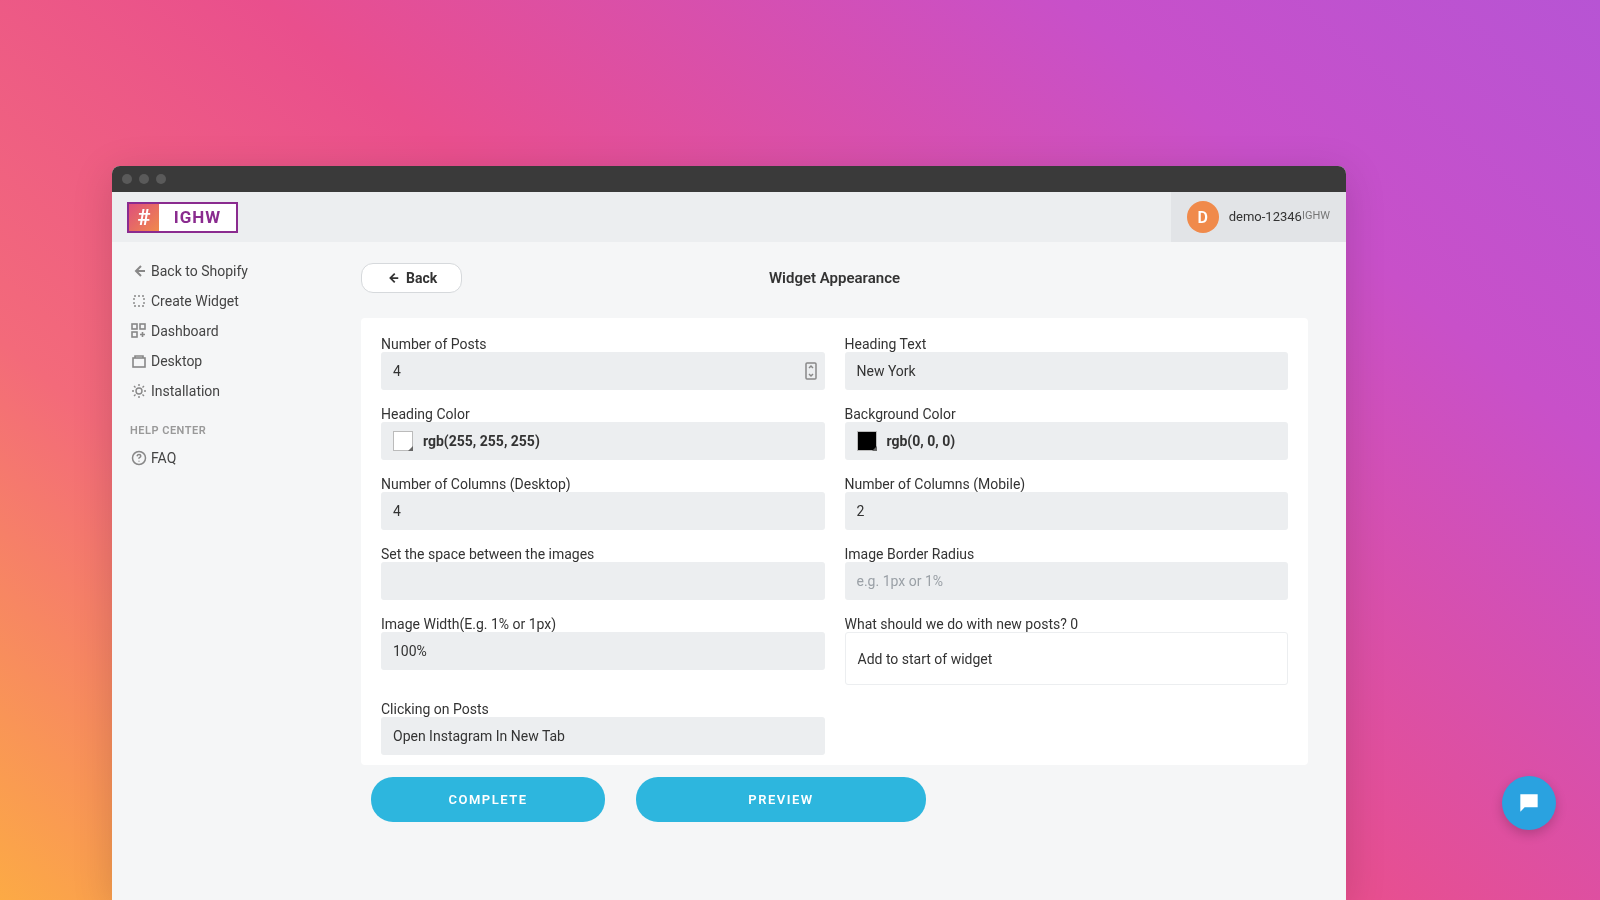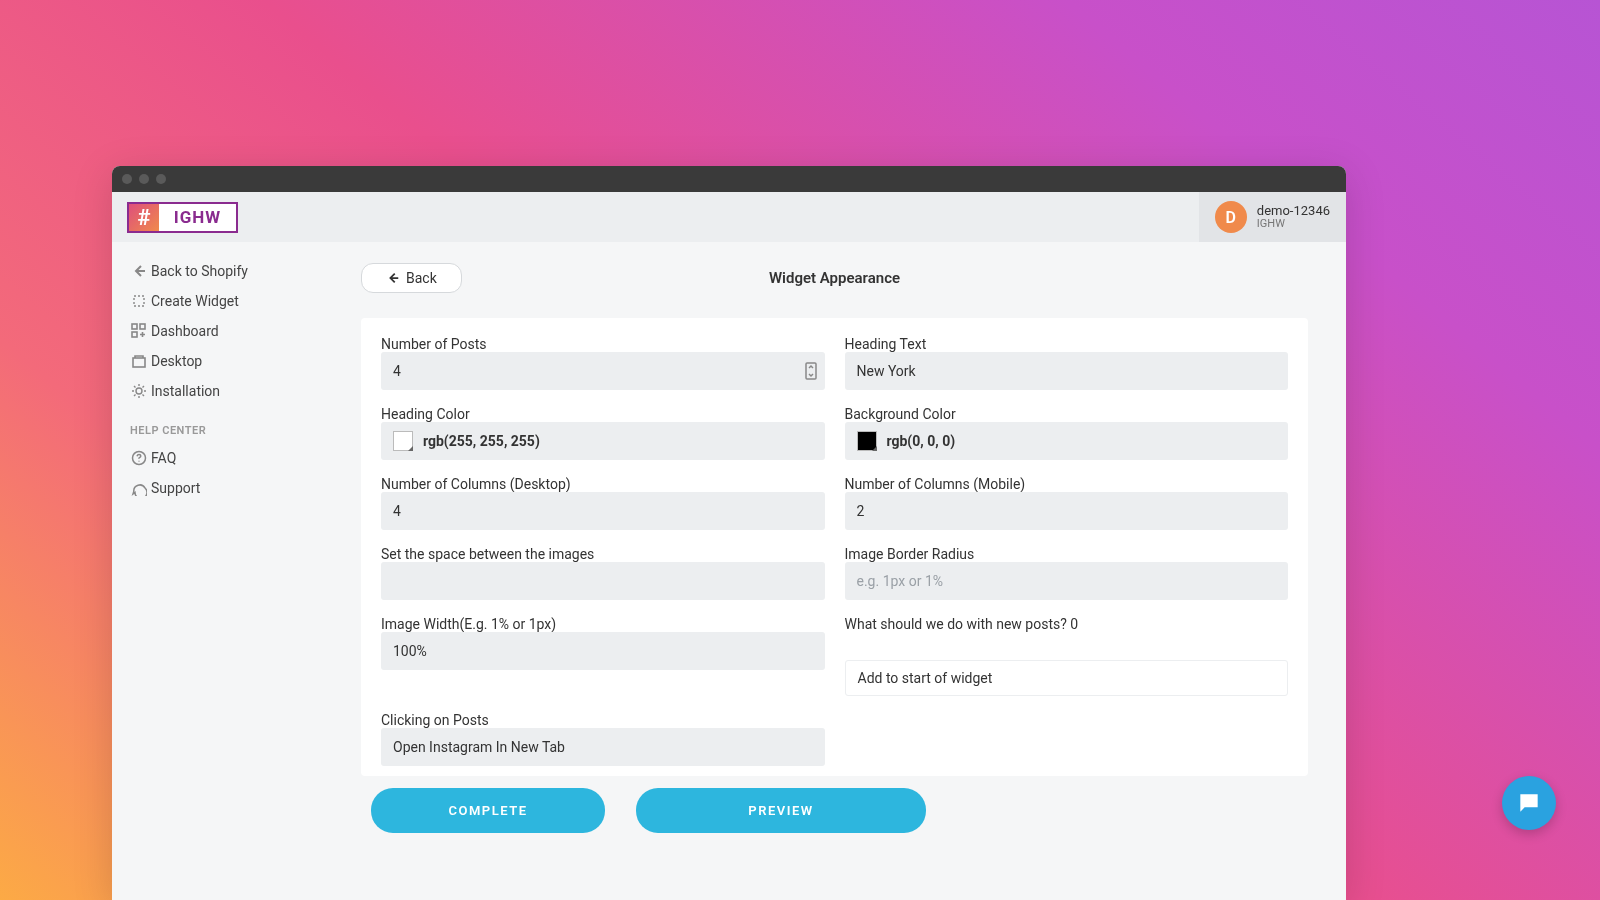--- a/index.html
+++ b/index.html
@@ -28,31 +28,31 @@
   display: flex; align-items: center; justify-content: space-between;
   padding: 0 0 0 15px;
 }
 .logo {
   width: 111px; height: 31px; border: 2px solid #8a2b8f; display: flex; align-items: stretch;
 }
 .logo-left { width: 30px; background: linear-gradient(135deg, #de4f7c, #f08a4b); display:flex;align-items:center;justify-content:center; color:#fff; font-size:22px; font-weight:bold;}
 .logo-right { flex:1; background:#fff; display:flex;align-items:center;justify-content:center; color:#8a2b8f; font-weight:700; font-size:17px; letter-spacing:1px;}
 .userbox { background:#e2e4e7; height:50px; display:flex;align-items:center; padding:0 16px; gap:10px; min-width:135px; }
 .avatar { width:32px;height:32px;border-radius:50%; background:#f08a4b; color:#fff; display:flex;align-items:center;justify-content:center; font-weight:600; font-size:16px;}
-.userinfo { display:flex;flex-direction:column; line-height:1.1; }
+.userinfo { display:flex;line-height:1.1; }
 .username { font-size:13px; color:#333; }
 .userapp { font-size:11px; color:#777; }
 .body { flex:1; display:flex; min-height:0; }
 .sidebar { width:211px; background:#f5f6f7; padding:14px 0; }
 .nav-item { display:flex;align-items:center; gap:3px; padding:7px 18px; color:#444; font-size:14px; cursor:pointer; }
 .nav-icon { width:18px; display:flex; align-items:center; justify-content:center; color:#888; }
 .nav-section { padding:18px 18px 6px; color:#999; font-size:11px; font-weight:600; letter-spacing:0.5px; }
 .main { flex:1; padding:16px 38px 0; overflow:hidden; display:flex;flex-direction:column; }
 .main-header { display:flex; align-items:center; position:relative; height:40px; }
-.back-btn { border:1px solid #d6d9dc; background:#fff; border-radius:12px; padding:6px 24px; display:flex;align-items:center;gap:6px; font-size:14px; color:#333; cursor:pointer;}
+.back-btn { border:1px solid #d6d9dc; background:#fff; border-radius:12px; padding:6px 24px; display:flex;align-items:center;gap:6px; font-size:14px; color:#333; cursor:pointer;font-weight:bold;}
 .page-title { position:absolute; left:0; right:0; text-align:center; font-weight:600; font-size:15px; color:#333; pointer-events:none;}
 .card {
   margin-top:20px; background:#fff; border-radius:4px;
   padding:18px 20px 10px;
   display:grid; grid-template-columns:1fr 1fr; column-gap:20px; row-gap:16px;
 }
 .field { display:flex; flex-direction:column; gap:0; }
 .field label { font-size:14px; color:#333; }
 .input {
   background:#eceef0; border:none; border-radius:3px;
@@ -60,21 +60,21 @@
   display:flex; align-items:center;
 }
 .input::placeholder { color:#9aa0a6; }
 .spinner { position:relative; }
 .spinner .stepper { position:absolute; right:8px; top:50%; transform:translateY(-50%); color:#888; font-size:12px; }
 .color-input { display:flex; align-items:center; gap:10px;font-weight:bold; }
 .swatch { width:20px;height:20px; border:1px solid #bbb; position:relative; }
 .swatch.white { background:#fff; }
 .swatch.black { background:#000; }
 .swatch::after { content:''; position:absolute; right:-1px; bottom:-1px; width:0;height:0;border-left:5px solid transparent;border-bottom:5px solid #666; }
-.select { background:#fff; border:1px solid #eceef0; border-radius:3px; padding:10px 12px; font-size:14px; color:#333; height:36px; display:flex;align-items:center;margin-top:28px; }
+.select { background:#fff; border:1px solid #eceef0; border-radius:3px; padding:10px 12px; font-size:14px; color:#333; height:53px; display:flex;align-items:center; }
 .toggle-row { display:flex; align-items:center; gap:14px; height:72px; }
 .toggle-label { font-size:14px; color:#333; }
 .toggle { width:52px; height:30px; background:#2aa2e0; border-radius:15px; position:relative; cursor:pointer; }
 .toggle .knob { width:24px;height:24px; background:#fff; border-radius:50%; position:absolute; top:3px; right:3px; }
 .actions { display:flex; gap:31px; padding:12px 10px 0; }
 .bigbtn { flex:0 0 234px; height:45px; font-size:13px; letter-spacing:1.5px; font-weight:600; color:#fff; background:#2db6de; border:none; border-radius:22px; cursor:pointer; }
 .bigbtn.secondary { flex:0 0 290px; }
 .chat-fab {
   position:absolute; right:44px; bottom:70px; width:54px;height:54px; border-radius:50%;
   background:#2aa2e0; display:flex;align-items:center;justify-content:center; color:#fff;
@@ -160,28 +160,20 @@
         <div class="nav-item">
           <span class="nav-icon">
             <svg width="16" height="16" viewBox="0 0 16 16" fill="none" stroke="currentColor" stroke-width="1.5">
                 <circle cx="8" cy="8" r="6.5"></circle>
                 <path d="M6 6.2c.3-1 1.2-1.7 2-1.7 1 0 1.8.7 1.8 1.6 0 .8-.6 1.2-1.3 1.6-.5.3-.7.6-.7 1.1"></path>
                 <circle cx="8" cy="11.2" r=".6" fill="currentColor" stroke="none"></circle>
               </svg>
           </span>
           <span>FAQ</span>
         </div>
-        <div class="nav-item">
-          <span class="nav-icon">
-            <svg width="16" height="16" viewBox="0 0 16 16" fill="none" stroke="currentColor" stroke-width="1.5">
-                <path d="M14 8A6 6 0 1 1 4 12.5L2 14l.8-2.6A6 6 0 0 1 14 8z"></path>
-              </svg>
-          </span>
-          <span>Support</span>
-        </div>
       </div>
 
       <div class="main">
         <div class="main-header">
           <button class="back-btn">
             <span>
               <svg width="14" height="14" viewBox="0 0 16 16" fill="none" stroke="currentColor" stroke-width="2">
                   <path d="M10 3 5 8l5 5M5 8h9"></path>
                 </svg>
             </span>

